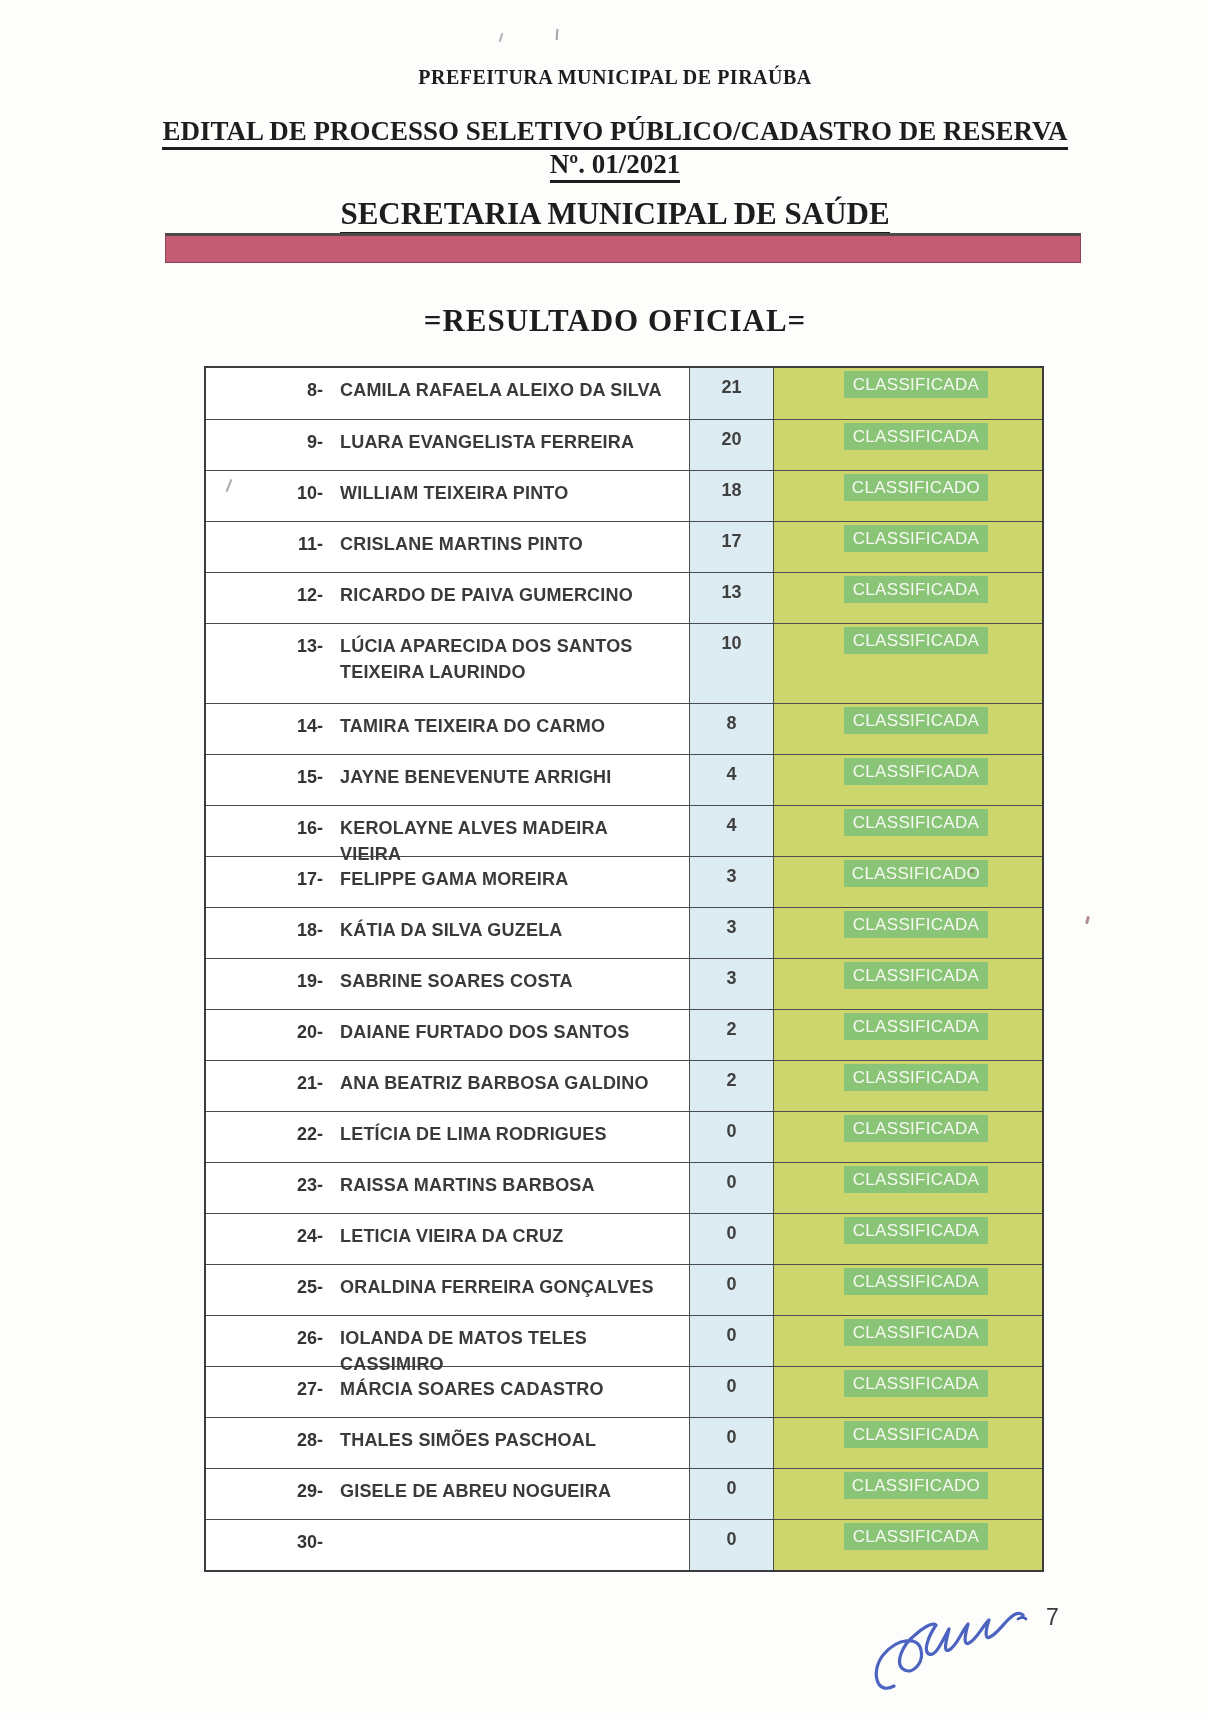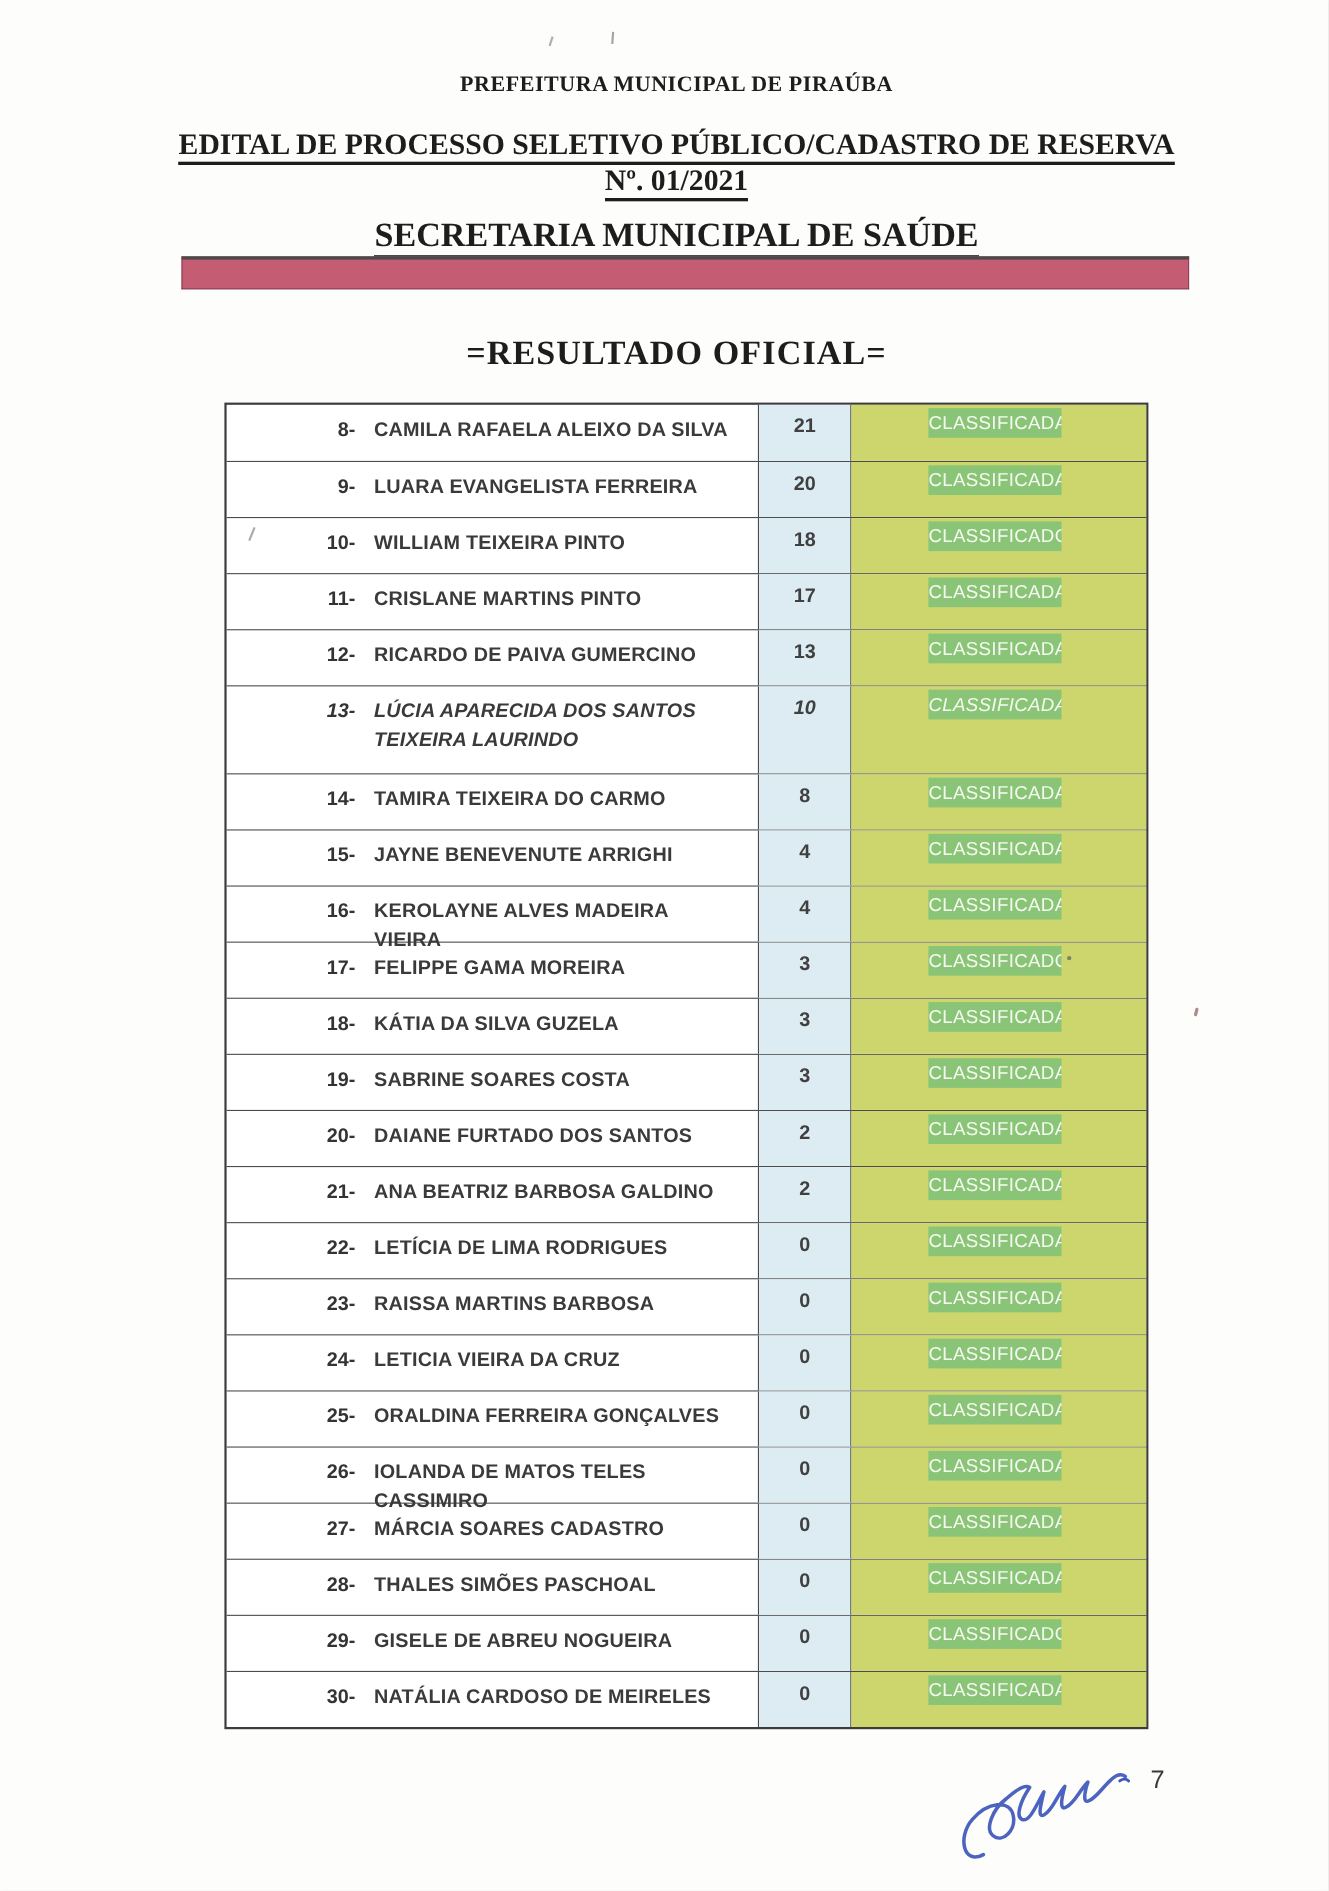--- a/index.html
+++ b/index.html
@@ -26,36 +26,36 @@
     border:1px solid #8e4257; border-top:3px solid #4a4a4a;
     box-sizing:border-box;
   }
   
   .rtable{
     position:absolute; left:204px; top:366px; width:836px;
     border:2px solid #3c3c3c; box-sizing:content-box; background:#fff;
   }
   .trow{display:flex; height:51px; box-sizing:border-box;}
   .trow + .trow{border-top:1px solid #4c4c4c;}
-  .trow.tall{height:80px;font-style:italic;}
+  .trow.tall{height:80px;}
   .cname{
     width:484px; box-sizing:border-box; border-right:1px solid #4c4c4c;
     display:flex; align-items:flex-start; padding:9px 0 0 40px;
     font-weight:bold; color:#3a3a3a; font-size:18px; line-height:26px;
   }
   .rank{width:77px; text-align:right; margin-right:17px; flex-shrink:0; color:#333;}
   .nm{width:332px; letter-spacing:.2px;}
   .cscore{
     width:84px; box-sizing:border-box; border-right:1px solid #4c4c4c;
     background:var(--score_bg,#ddecf3);
     text-align:center; padding-top:9px; font-weight:bold; font-size:18px; color:#404040;
   }
   .cstatus{flex:1; background:var(--status_bg,#ccd66d); box-sizing:border-box;}
   .badge{
-    display:block; width:121px; height:27px; margin:3px 0 0 70px;
+    display:block; width:144px; height:27px; margin:3px 0 0 70px;
     background:var(--status_highlight,#8ac577);
     color:var(--status_text,#f6f9f1);
     font-size:17px; line-height:27px; text-align:center; letter-spacing:.3px;
     white-space:nowrap; overflow:hidden;
   }
   
   .signature{position:absolute; left:872px; top:1596px;}
   .pageno{
     position:absolute; left:1046px; top:1604px; font-size:23px; color:#3a3a3a;
     font-family:"Liberation Sans",sans-serif;
@@ -308,21 +308,20 @@
         <span class="nm">GISELE DE ABREU NOGUEIRA</span>
       </div>
       <div class="cscore">0</div>
       <div class="cstatus">
         <span class="badge">CLASSIFICADO</span>
       </div>
     </div>
       <div class="trow">
       <div class="cname">
         <span class="rank">30-</span>
-        <span class="nm">NATÁLIA CARDOSO DE MEIRELES</span>
       </div>
       <div class="cscore">0</div>
       <div class="cstatus">
         <span class="badge">CLASSIFICADA</span>
       </div>
     </div>
     </div>
 
   <svg class="signature" width="165" height="108" viewBox="0 0 165 108">
     <path d="M22 90 C4 100 -2 74 12 58 C26 42 46 40 49 54 C52 67 40 80 31 73

